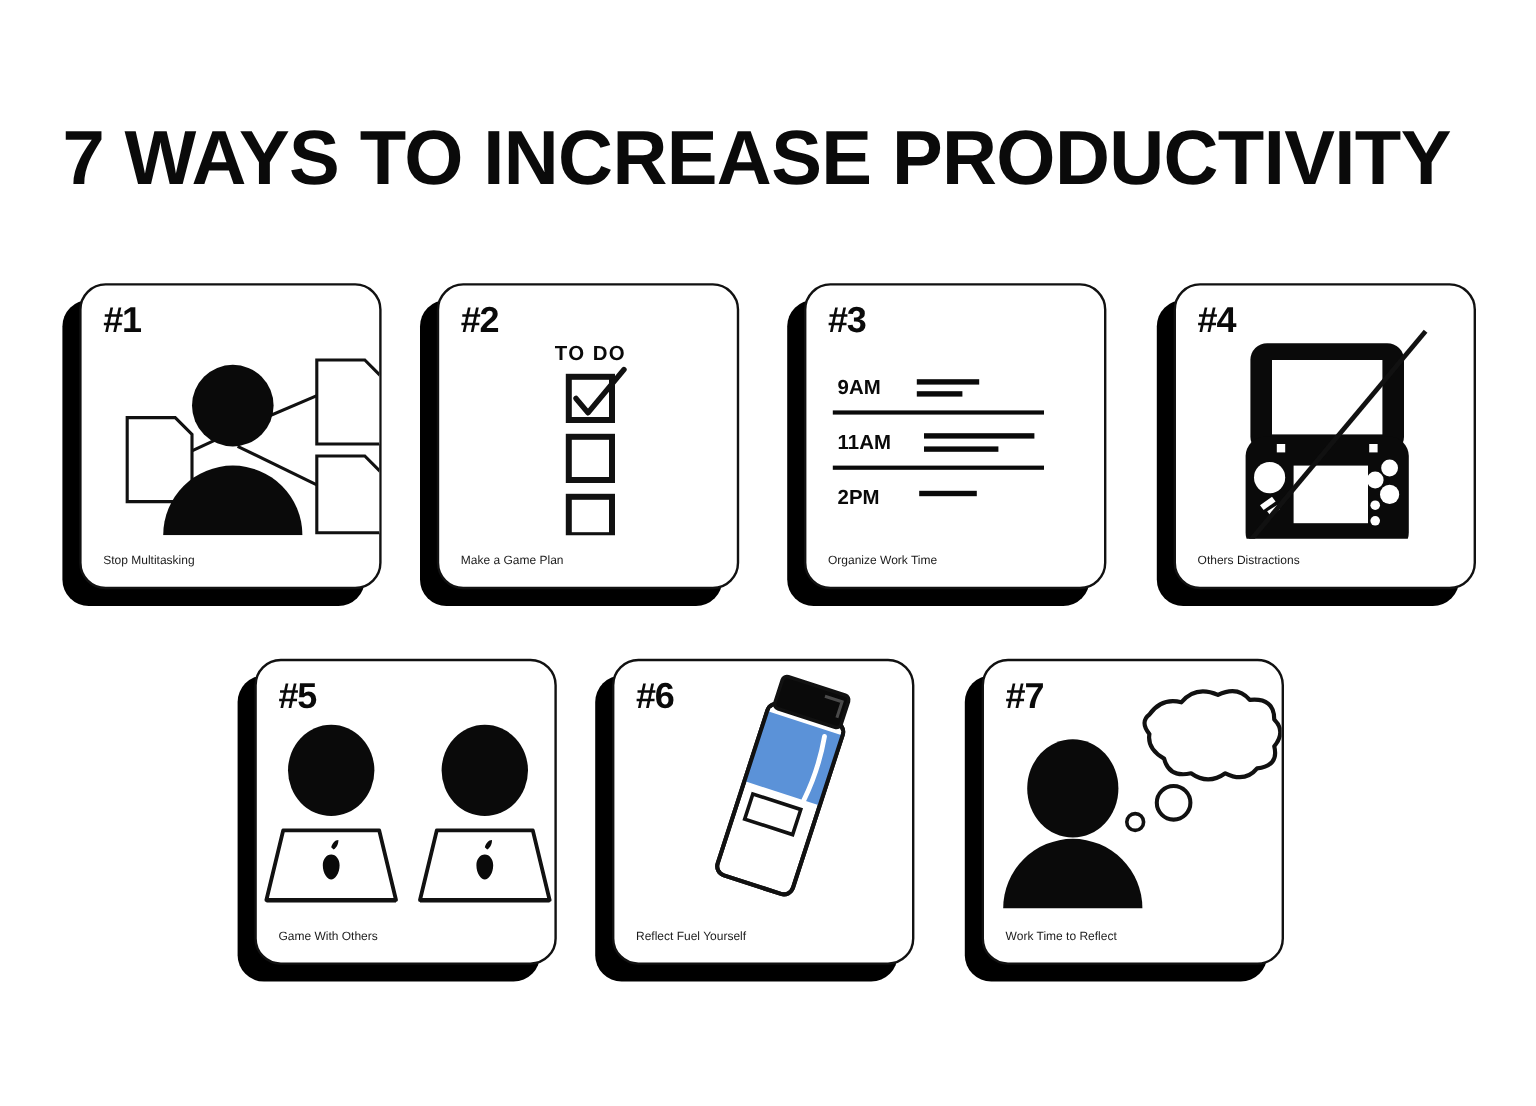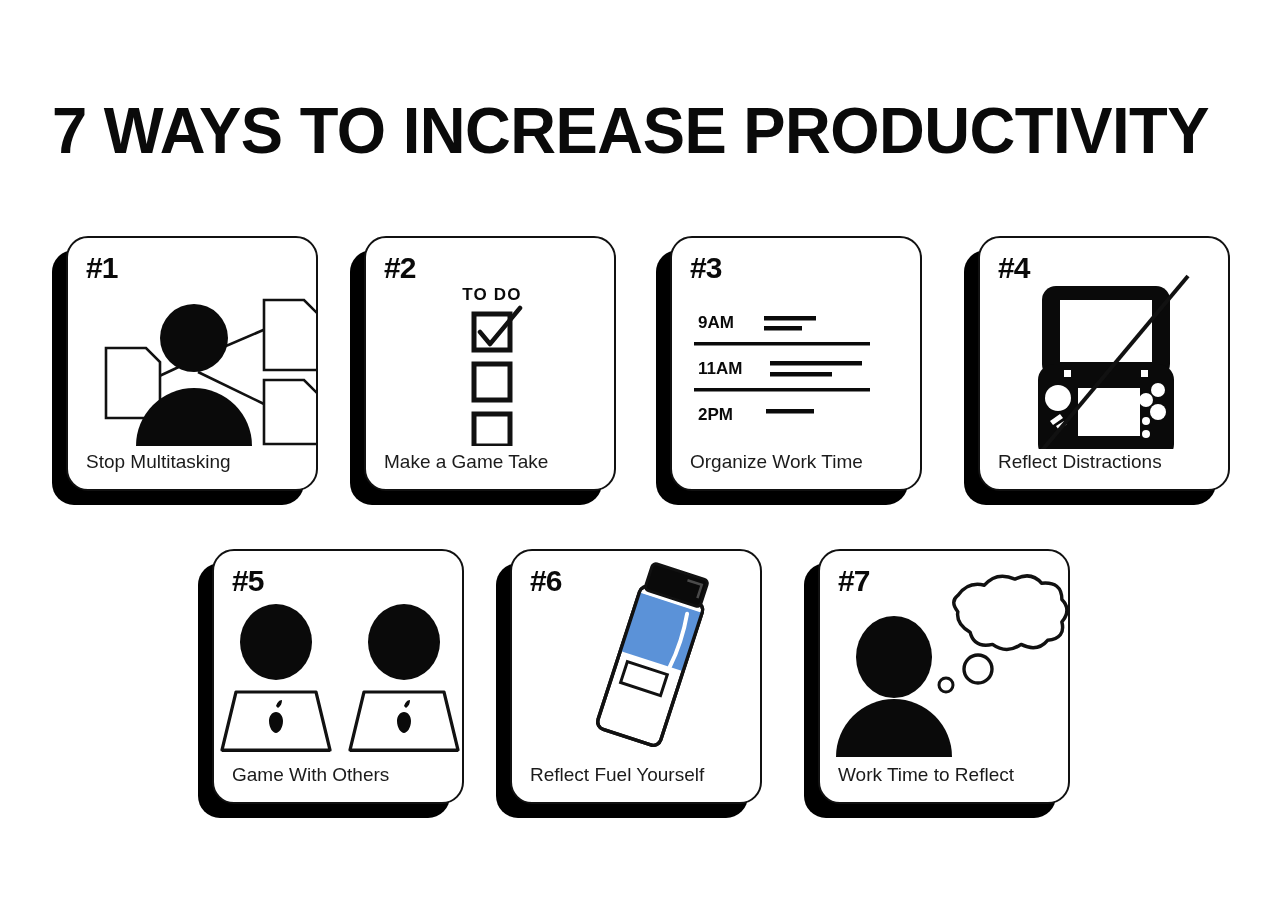--- a/index.html
+++ b/index.html
@@ -54,21 +54,21 @@
     font-family:"Liberation Sans", sans-serif;
     font-weight:700;
     font-size:30px;
     color:#0a0a0a;
     letter-spacing:-1px;
   }
   .caption{
     position:absolute;
     left:18px; bottom:16px;
     font-family:"Liberation Sans", sans-serif;
-    font-size:19px;
+    font-size:10px;
     color:#1b1b1b;
     white-space:nowrap;
   }
   .art{
     position:absolute;
     left:0; top:38px;
     width:252px; height:170px;
   }
 
   
@@ -116,21 +116,21 @@
     <div class="shadow"></div>
     <div class="face">
       <div class="num">#2</div>
       <svg class="art" viewBox="0 0 252 170">
         <text x="126" y="24" text-anchor="middle" font-family="Liberation Sans, sans-serif" font-size="17" font-weight="700" letter-spacing="1.2" fill="#0a0a0a">TO DO</text>
         <rect x="108" y="38" width="36" height="36" fill="#fff" stroke="#111" stroke-width="5"></rect>
         <path d="M114 56 l10 12 l30 -36" fill="none" stroke="#111" stroke-width="4.5" stroke-linecap="round" stroke-linejoin="round"></path>
         <rect x="108" y="88" width="36" height="36" fill="#fff" stroke="#111" stroke-width="5"></rect>
         <rect x="108" y="138" width="36" height="32" fill="#fff" stroke="#111" stroke-width="5"></rect>
       </svg>
-      <div class="caption">Make a Game Take</div>
+      <div class="caption">Make a Game Plan</div>
     </div>
   </div>
 
   <div class="card" id="c3">
     <div class="shadow"></div>
     <div class="face">
       <div class="num">#3</div>
       <svg class="art" viewBox="0 0 252 170">
 
         <text x="26" y="52" font-family="Liberation Sans, sans-serif" font-size="17" font-weight="700" fill="#0a0a0a">9AM</text>
@@ -176,21 +176,21 @@
           <circle cx="166" cy="136" r="7" fill="#ffffff"></circle>
           <circle cx="178" cy="148" r="8" fill="#ffffff"></circle>
           <circle cx="166" cy="157" r="4" fill="#ffffff"></circle>
           <circle cx="166" cy="170" r="4" fill="#ffffff"></circle>
         </g>
 
         <line x1="54" y1="196" x2="208" y2="12" stroke="#111" stroke-width="4"></line>
       </svg>
       </div>
       <div class="num">#4</div>
-      <div class="caption">Reflect Distractions</div>
+      <div class="caption">Others Distractions</div>
     </div>
   </div>
 
   <div class="card" id="c5">
     <div class="shadow"></div>
     <div class="face">
       <div class="num">#5</div>
       <svg class="art" style="top:44px" viewBox="0 0 252 160">
         <g>
           <ellipse cx="62" cy="42" rx="36" ry="38" fill="#0a0a0a"></ellipse>

